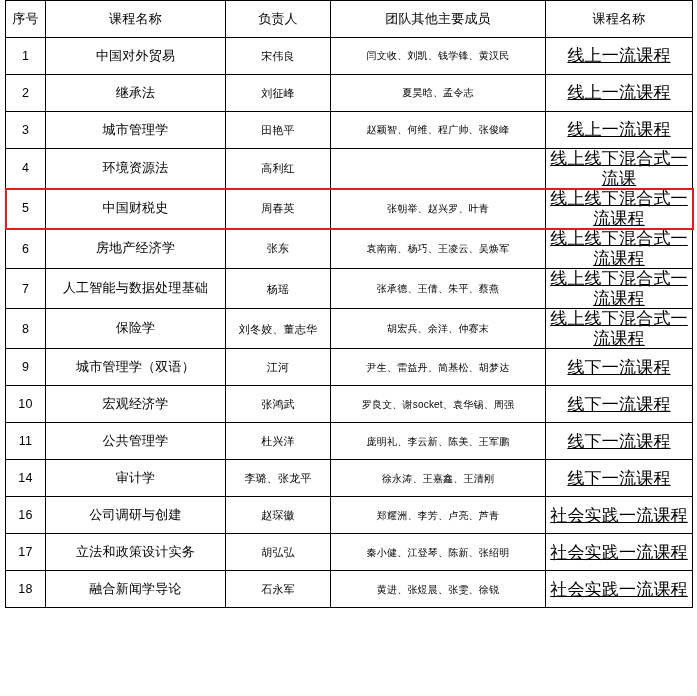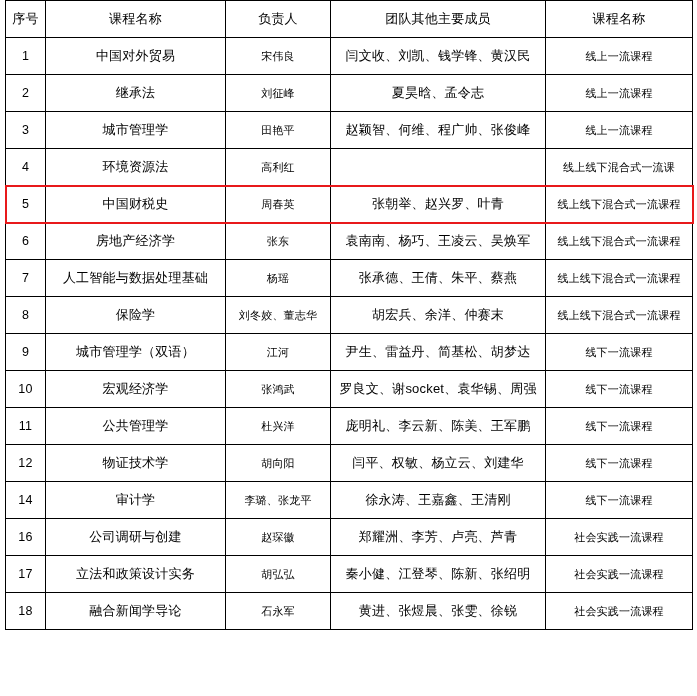--- a/index.html
+++ b/index.html
@@ -42,22 +42,22 @@
     height: 33px;
   }
   col.c-idx { width: 40px; }
   col.c-name { width: 180px; }
   col.c-lead { width: 105px; }
   col.c-members { width: 215px; }
   col.c-type { width: 147px; }
   tbody td.idx { font-size: 12.5px; }
   tbody td.name { font-size: 13px; text-align: center; }
   tbody td.lead { font-size: 11px; }
-  tbody td.members { font-size: 13px; }
-  tbody td.type { font-size: 11px; }
+  tbody td.members { font-size: 10px; }
+  tbody td.type { font-size: 17px; text-decoration: underline; }
   tr.highlighted td {
     position: relative;
   }
   tr.highlighted {
     outline: 2px solid #e8191b;
     outline-offset: -1px;
   }
 </style>
 </head>
 <body>
@@ -152,27 +152,20 @@
           <td class="type">线下一流课程</td>
         </tr>
         <tr>
           <td class="idx">11</td>
           <td class="name">公共管理学</td>
           <td class="lead">杜兴洋</td>
           <td class="members">庞明礼、李云新、陈美、王军鹏</td>
           <td class="type">线下一流课程</td>
         </tr>
         <tr>
-          <td class="idx">12</td>
-          <td class="name">物证技术学</td>
-          <td class="lead">胡向阳</td>
-          <td class="members">闫平、权敏、杨立云、刘建华</td>
-          <td class="type">线下一流课程</td>
-        </tr>
-        <tr>
           <td class="idx">14</td>
           <td class="name">审计学</td>
           <td class="lead">李璐、张龙平</td>
           <td class="members">徐永涛、王嘉鑫、王清刚</td>
           <td class="type">线下一流课程</td>
         </tr>
         <tr>
           <td class="idx">16</td>
           <td class="name">公司调研与创建</td>
           <td class="lead">赵琛徽</td>

